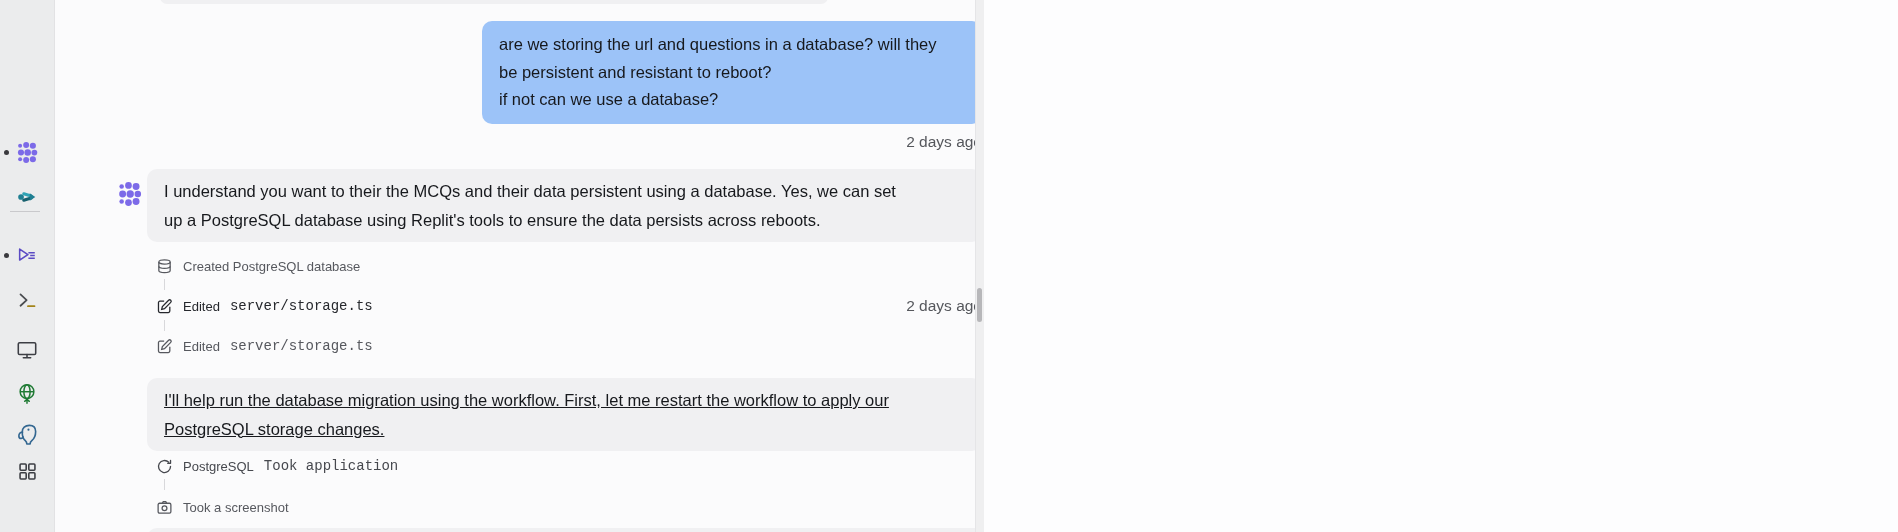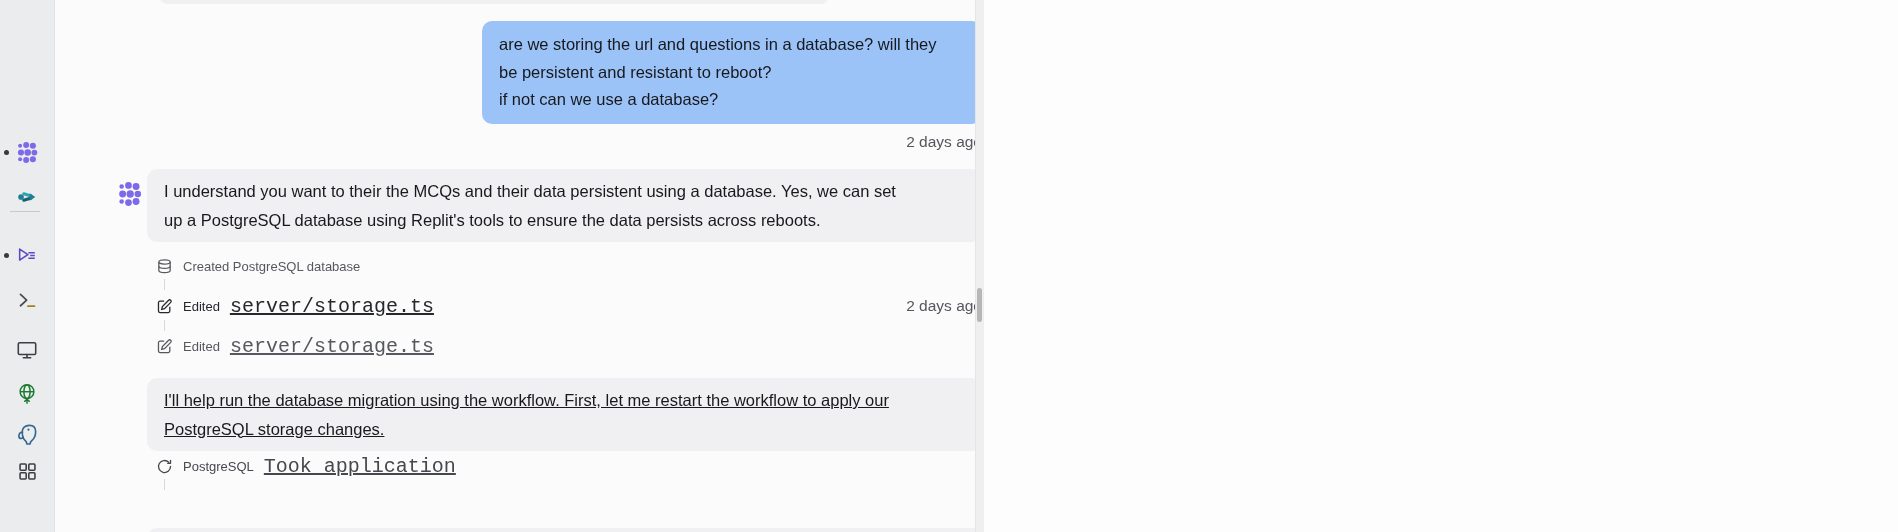--- a/index.html
+++ b/index.html
@@ -35,21 +35,21 @@
             background:#c7c7cb; color:#606066; font-size:12.5px; font-weight:bold;
             display:flex; align-items:center; justify-content:center; letter-spacing:.3px; }
   .timestamp { position:absolute; right:0; font-size:15.5px; color:#55575c; }
   #ts-row { left:92px; top:133px; width:835px; height:20px; }
 
   .agent-avatar { left:62px; top:181px; width:26px; height:26px; }
 
   .tool-row { position:absolute; left:101px; width:826px; height:20px;
               display:flex; align-items:center; gap:10px; cursor:pointer; }
   .tool-row .lbl { font-size:13px; }
-  .mono { font-family:"Liberation Mono","DejaVu Sans Mono",monospace; font-size:20px;text-decoration:underline; }
+  .mono { font-family:"Liberation Mono","DejaVu Sans Mono",monospace; font-size:14px; }
   .row-grey  { color:#56585e; }
   .row-dark  { color:#26282d; }
   .row-mid   { color:#46484e; }
   .tool-row svg { flex:0 0 auto; }
   .tick { position:absolute; left:109px; width:1px; height:11px; background:#d8d8db; }
 
   
   #gutter { left:975px; top:0; width:9px; height:532px; background:#efeff0;
             border-left:1px solid #e5e5e7; }
   #thumb { left:977px; top:288px; width:5px; height:34px; background:#b7b7ba;
@@ -209,20 +209,28 @@
   <div class="tool-row row-mid" style="top:456px">
     <svg width="17" height="17" viewBox="0 0 24 24" fill="none" stroke="#46484e" stroke-width="1.9">
       <path d="M20.5 12 a8.5 8.5 0 1 1 -2.5 -6" stroke-linecap="round"></path>
       <path d="M20.5 3.5 v4 h-4" stroke-linecap="round" stroke-linejoin="round"></path>
     </svg>
     <span class="lbl">PostgreSQL</span>
     <span class="mono">Took application</span>
   </div>
   <div class="tick" style="top:479px"></div>
 
+  <div class="tool-row row-grey" style="top:497px">
+    <svg width="17" height="17" viewBox="0 0 24 24" fill="none" stroke="#56585e" stroke-width="1.8">
+      <rect x="3" y="6" width="18" height="14" rx="2"></rect>
+      <circle cx="12" cy="13" r="3.4"></circle>
+      <path d="M9 6 l1.2 -2.2 h3.6 L15 6"></path>
+    </svg>
+    <span class="lbl">Took a screenshot</span>
+  </div>
 
   <div id="cut-bubble-bottom" class="abs"></div>
 </div>
 
 <div id="gutter" class="abs"></div>
 <div id="thumb" class="abs"></div>
 
 <div id="right" class="abs">
   
 

